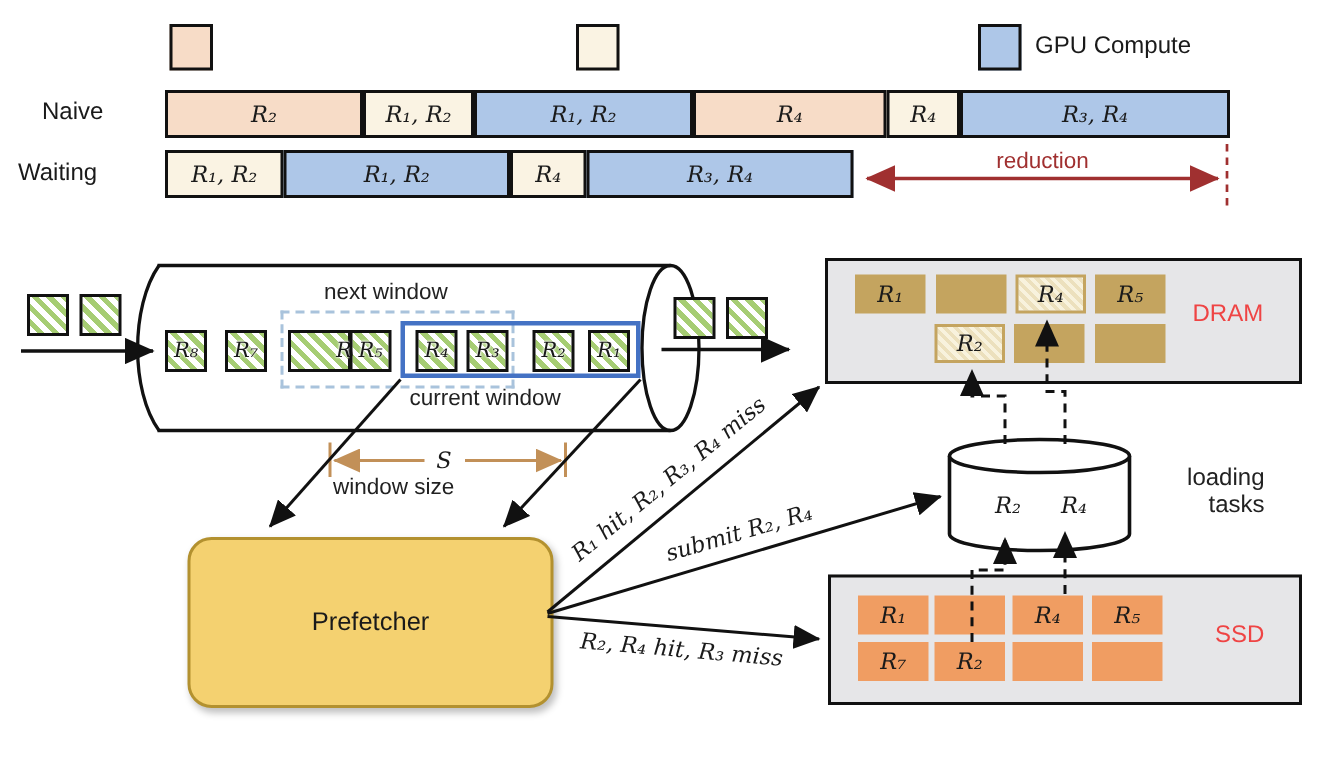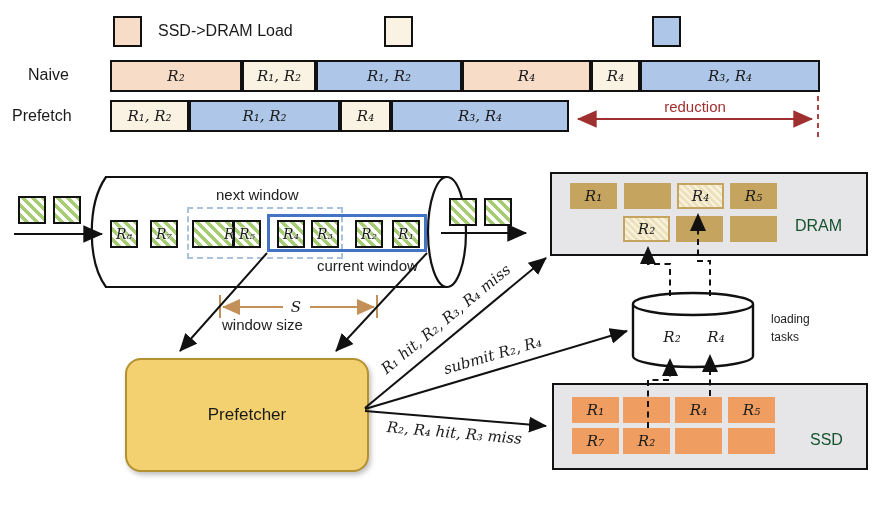--- a/index.html
+++ b/index.html
@@ -27,58 +27,58 @@
   .win-solid{position:absolute;border:3px solid #4472c4;box-sizing:border-box;}
   .note{position:absolute;font-size:15px;color:#222;white-space:nowrap;}
   
   .container-box{position:absolute;background:#e6e6e8;border:2px solid #111;box-sizing:border-box;}
   .cell{position:absolute;width:47px;height:26px;display:flex;align-items:center;justify-content:center;
         font-family:"DejaVu Serif","DejaVu Sans",serif;font-style:italic;font-size:15px;}
   .cell-tan{background:#c4a45f;}
   .cell-cream{background:repeating-linear-gradient(45deg,#f8f2dd 0 2.5px,#ece0bd 2.5px 5px);
               border:2px solid #c4a45f;box-sizing:border-box;}
   .cell-orange{background:#f09d62;}
-  .box-title{position:absolute;font-size:16px;color:#14532d;margin-top:16px;}
+  .box-title{position:absolute;font-size:16px;color:#ef4444;}
   
   .prefetcher{position:absolute;left:125px;top:358px;width:240px;height:110px;
               background:#f4d170;border:2px solid #b3912f;border-radius:16px;
               display:flex;align-items:center;justify-content:center;font-size:17px;
               box-shadow:2px 3px 5px rgba(0,0,0,0.25);}
-  .loading-label{position:absolute;left:771px;top:310px;width:72px;text-align:left;
-                 font-size:12px;line-height:18px;white-space:pre-line;color:#222;}
+  .loading-label{position:absolute;left:771px;top:310px;width:72px;text-align:right;
+                 font-size:16px;line-height:18px;white-space:pre-line;color:#222;}
   svg.overlay{position:absolute;left:0;top:0;z-index:5;pointer-events:none;}
   .svg-math{font-family:"DejaVu Serif","DejaVu Sans",serif;font-style:italic;font-size:15px;fill:#1a1a1a;}
   .svg-ui{font-family:"Liberation Sans",sans-serif;font-size:15px;}
 </style>
 </head>
 <body>
 
 <div class="stage">
 
   <div class="swatch fill-ssd" style="left:113px;top:16px;"></div>
-  <div class="legend-label" style="left:158px;top:22px;">SSD-&gt;DRAM Load</div>
   <div class="swatch fill-hbm" style="left:384px;top:16px;"></div>
   <div class="swatch fill-gpu" style="left:652px;top:16px;"></div>
+  <div class="legend-label" style="left:690px;top:22px;">GPU Compute</div>
 
   <div class="row-label" style="left:28px;top:66px;">Naive</div>
   <div class="seg fill-ssd" style="left:110px;top:60px;width:132px;">R₂</div>
   <div class="seg fill-hbm" style="left:242px;top:60px;width:74px;">R₁, R₂</div>
   <div class="seg fill-gpu" style="left:316px;top:60px;width:146px;">R₁, R₂</div>
   <div class="seg fill-ssd" style="left:462px;top:60px;width:129px;">R₄</div>
   <div class="seg fill-hbm" style="left:591px;top:60px;width:49px;">R₄</div>
   <div class="seg fill-gpu" style="left:640px;top:60px;width:180px;">R₃, R₄</div>
 
-  <div class="row-label" style="left:12px;top:107px;">Prefetch</div>
+  <div class="row-label" style="left:12px;top:107px;">Waiting</div>
   <div class="seg fill-hbm" style="left:110px;top:100px;width:79px;">R₁, R₂</div>
   <div class="seg fill-gpu" style="left:189px;top:100px;width:151px;">R₁, R₂</div>
   <div class="seg fill-hbm" style="left:340px;top:100px;width:51px;">R₄</div>
   <div class="seg fill-gpu" style="left:391px;top:100px;width:178px;">R₃, R₄</div>
 
   <div class="note" style="left:216px;top:186px;">next window</div>
-  <div class="note" style="left:273px;top:257px;margin-left:44px;">current window</div>
+  <div class="note" style="left:273px;top:257px;">current window</div>
   <div class="note" style="left:222px;top:316px;">window size</div>
 
   <div class="qbox" style="left:18px;top:196px;"></div>
   <div class="qbox" style="left:53px;top:196px;"></div>
 
   <div class="qbox qtop" style="left:449px;top:198px;"></div>
   <div class="qbox qtop" style="left:484px;top:198px;"></div>
 
   <div class="win-dashed" style="left:187px;top:207px;width:156px;height:52px;"></div>
   <div class="win-solid" style="left:267px;top:214px;width:160px;height:38px;"></div>

